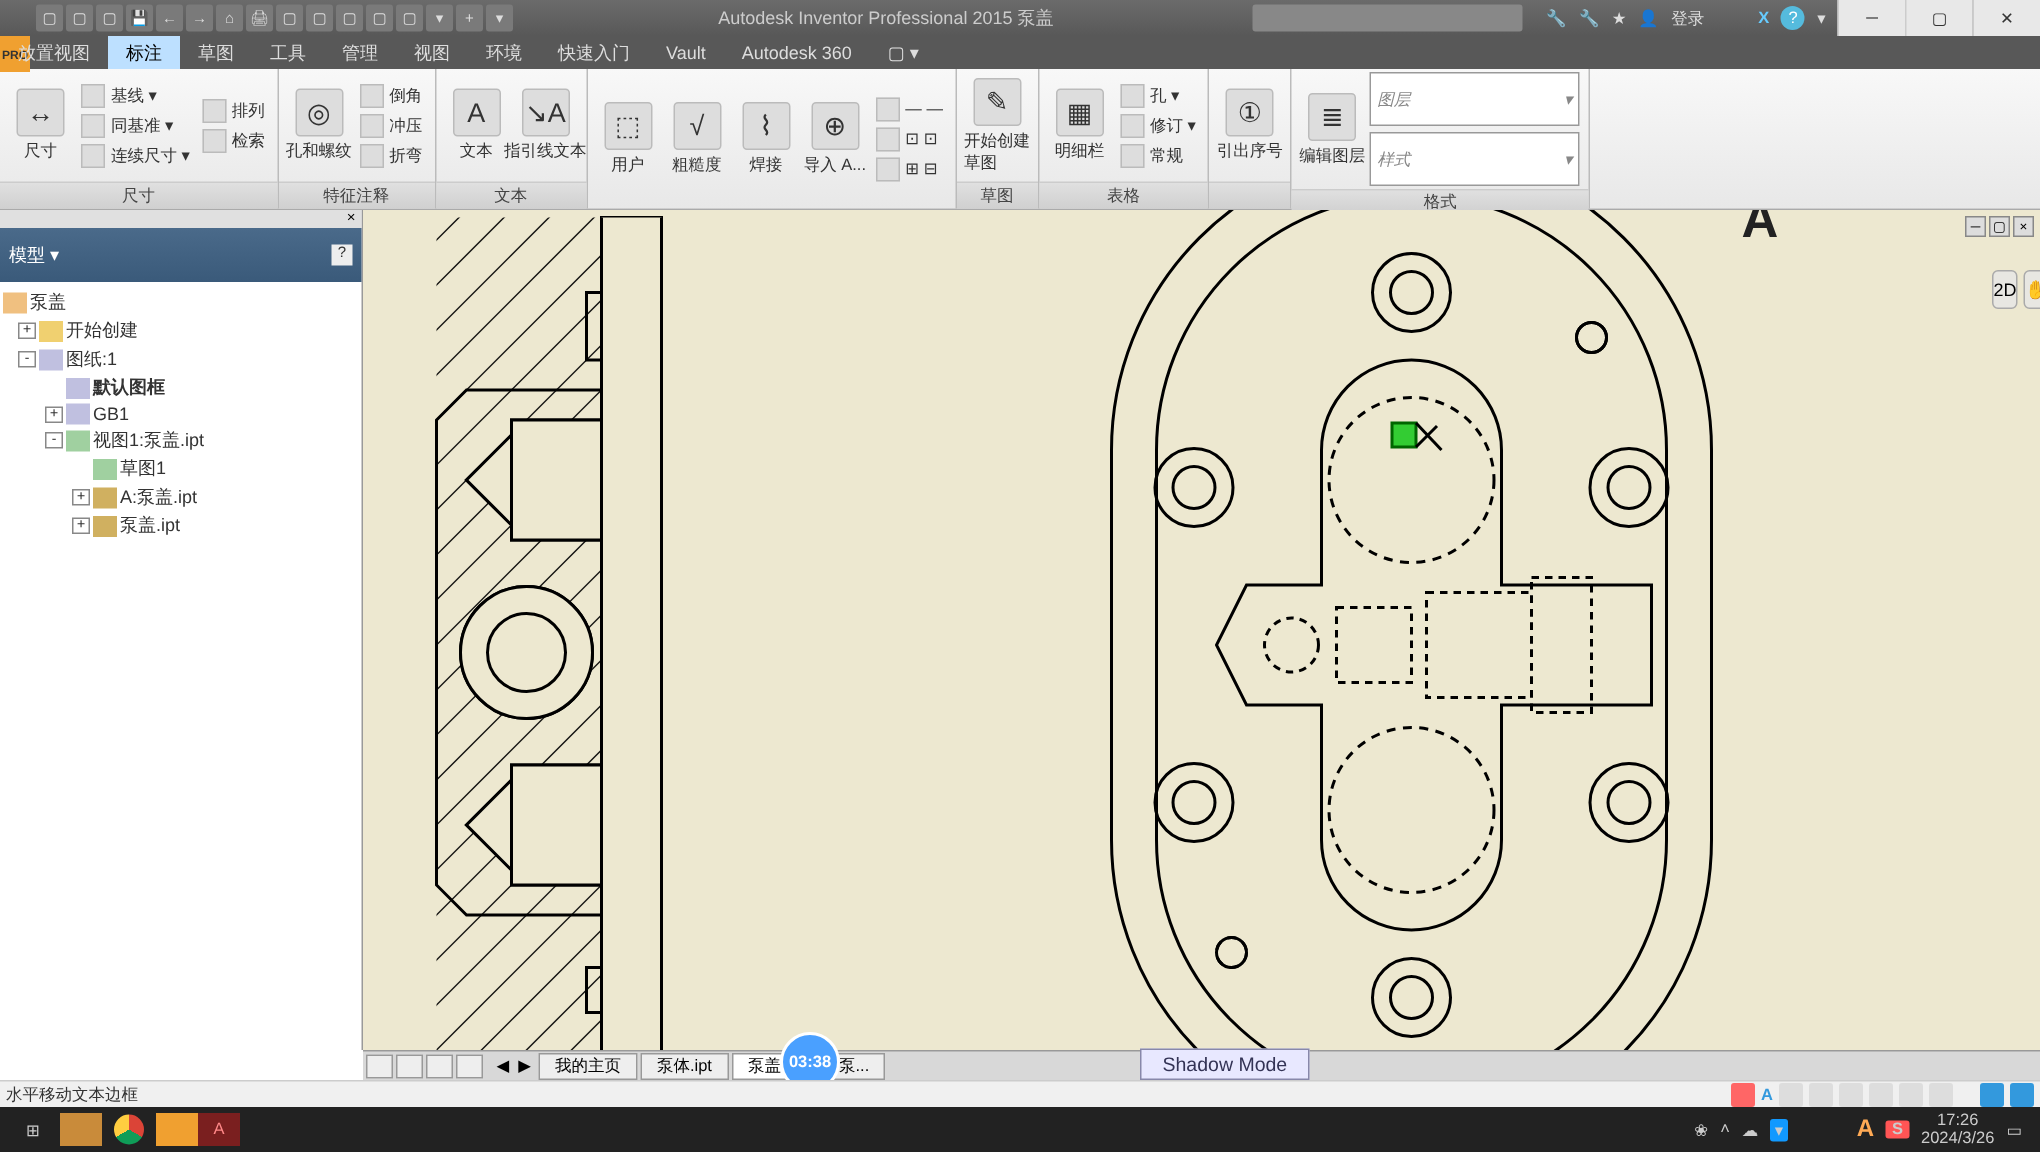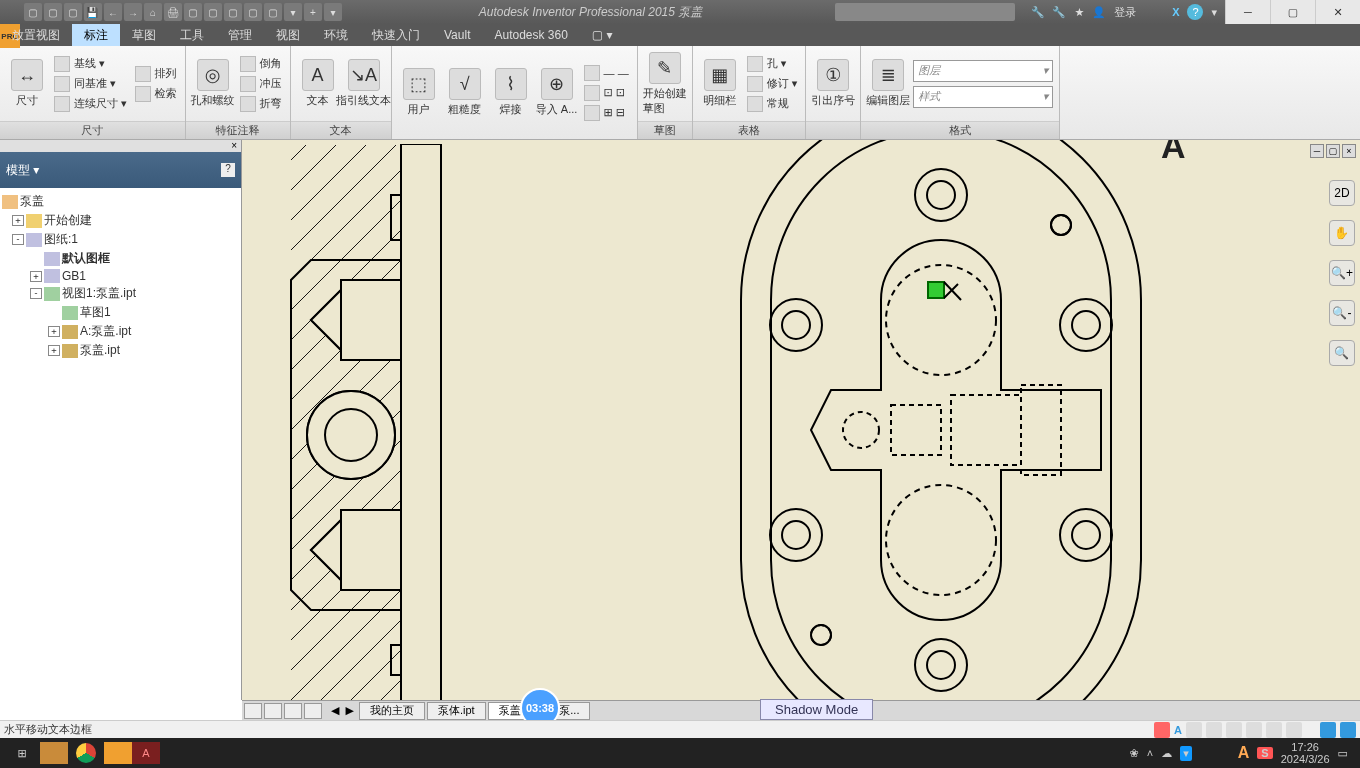--- a/index.html
+++ b/index.html
@@ -3,59 +3,59 @@
 <meta charset="utf-8">
 <style>
 * { margin: 0; padding: 0; box-sizing: border-box; font-family: "Microsoft YaHei", "Segoe UI", sans-serif; }
 body { width: 1360px; height: 768px; overflow: hidden; background: #fff; position: relative; }
 
 
 .titlebar { height: 24px; background: linear-gradient(#6b6b6b, #585858); display: flex; align-items: center; color: #ddd; font-size: 11px; }
 .titlebar .logo { width: 20px; height: 24px; background: #f0a030; display: flex; align-items: center; justify-content: center; font-size: 8px; font-weight: bold; color: #333; margin-top: 48px; }
 .titlebar .qat { display: flex; gap: 2px; padding: 0 4px; align-items: center; }
 .titlebar .qat .qbtn { width: 18px; height: 18px; background: #7a7a7a; border-radius: 2px; display: flex; align-items: center; justify-content: center; font-size: 10px; cursor: pointer; }
-.titlebar .title { flex: 1; text-align: center; color: #ccc; font-size: 12px; font-style: italic; }
+.titlebar .title { flex: 1; text-align: center; color: #ccc; font-size: 12px; }
 .titlebar .search { width: 180px; height: 18px; background: #888; border-radius: 2px; margin-right: 8px; }
 .titlebar .ticons { display: flex; gap: 8px; padding: 0 8px; align-items: center; }
 .titlebar .wbtns { display: flex; gap: 0; }
 .titlebar .wbtn { width: 45px; height: 24px; display: flex; align-items: center; justify-content: center; cursor: pointer; color:#333; background:#e8e8e8; border-left:1px solid #ccc;}
 
 
 .menubar { height: 22px; background: #585858; display: flex; align-items: stretch; font-size: 12px; }
 .menubar .mtab { padding: 0 12px; color: #ddd; display: flex; align-items: center; cursor: pointer; }
 .menubar .mtab.active { background: #bde0ff; color: #000; }
 
 
 .ribbon { height: 94px; background: linear-gradient(#f8f8f8, #e8e8e8); border-bottom: 1px solid #aaa; display: flex; }
 .rgroup { border-right: 1px solid #bbb; display: flex; flex-direction: column; }
 .rgroup .rcontent { flex: 1; display: flex; align-items: center; padding: 2px 6px; gap: 4px; }
 .rgroup .rlabel { height: 18px; background: linear-gradient(#e0e0e0,#d0d0d0); font-size: 11px; color: #444; text-align: center; border-top: 1px solid #ccc; display: flex; align-items: center; justify-content: center; }
 .rbtn-big { width: 42px; display: flex; flex-direction: column; align-items: center; gap: 2px; cursor: pointer; font-size: 11px; color: #333; padding:2px; }
 .rbtn-big .ricon { width: 32px; height: 32px; background: #ddd; border: 1px solid #bbb; border-radius: 3px; display:flex;align-items:center;justify-content:center;font-size:18px;}
 .rbtn-row { display: flex; flex-direction: column; gap: 2px; }
 .rbtn-small { display: flex; align-items: center; gap: 4px; font-size: 11px; color: #333; cursor: pointer; padding: 1px 2px; white-space:nowrap;}
 .rbtn-small .sicn { width: 16px; height: 16px; background: #ddd; border: 1px solid #bbb; display:inline-block;}
-.rcombo { width:140px; height:22px; background:#fff; border:1px solid #999; font-size:11px; color:#888; font-style:italic; padding:0 4px; display:flex; align-items:center; justify-content:space-between;}
+.rcombo { width:140px; height:36px; background:#fff; border:1px solid #999; font-size:11px; color:#888; font-style:italic; padding:0 4px; display:flex; align-items:center; justify-content:space-between;}
 
 
 .leftpanel { position: absolute; left: 0; top: 140px; width: 242px; height: 560px; background: #fff; border-right: 1px solid #999; display:flex; flex-direction:column;}
 .lp-closebar { height:12px; background:#e0e0e0; text-align:right; font-size:10px; padding-right:4px;}
 .lp-header { height: 36px; background: linear-gradient(#4a6a8a, #3a5a7a); color: #fff; font-size: 12px; display: flex; align-items: center; padding: 0 6px; justify-content:space-between;}
 .lp-tree { flex:1; overflow: auto; font-size: 12px; color: #333; padding: 4px 2px; }
 .lp-tree .tnode { display: flex; align-items: center; gap: 2px; padding: 1px 0; white-space:nowrap;}
 .lp-tree .ticon { width: 16px; height: 14px; display: inline-block; }
 .tfold { font-family: monospace; width:12px; text-align:center; border:1px solid #888; font-size:9px; line-height:9px; height:11px; cursor:pointer;}
 .ic-root{background:#f0c080;} .ic-folder{background:#f0d070;} .ic-sheet{background:#c0c0e0;} .ic-view{background:#a0d0a0;} .ic-part{background:#d0b060;}
 
 
 .canvas { position: absolute; left: 242px; top: 140px; right: 0; bottom: 68px; background: #ede8d0; overflow:hidden;}
 .canvas svg { width:100%; height:100%; }
 .cvs-ctrl { position:absolute; top:4px; right:4px; display:flex; gap:2px;}
 .cvs-ctrl span{width:14px;height:14px;background:#ddd;border:1px solid #888;font-size:9px;display:flex;align-items:center;justify-content:center;cursor:pointer;}
-.navbar { position:absolute; right:4px; top:40px; width:28px; display:flex; flex-direction:column; gap:14px; align-items:center;}
+.navbar { position:absolute; right:4px; top:40px; width:28px; display:flex; gap:4px; align-items:center;}
 .navbar .nbtn{width:26px;height:26px;background:rgba(230,230,230,0.8);border:1px solid #aaa;border-radius:4px;cursor:pointer;display:flex;align-items:center;justify-content:center;font-size:12px;}
 
 
 .btabs { position:absolute; left:242px; bottom:48px; right:0; height:20px; background:#d8d8d8; border-top:1px solid #999; display:flex; align-items:center; font-size:11px;}
 .btabs .bicn{width:18px;height:16px;border:1px solid #999;margin-left:2px;background:#eee;cursor:pointer;}
 .btabs .btab{padding:0 10px;border:1px solid #999;background:#eee;height:18px;display:flex;align-items:center;cursor:pointer;margin-left:2px;}
 .btabs .btab.active{background:#fff;}
 
 
 .timebadge{position:absolute;left:520px;bottom:40px;width:40px;height:40px;border-radius:50%;background:#4aa0ff;color:#fff;display:flex;align-items:center;justify-content:center;font-size:11px;font-weight:bold;border:2px solid #fff;}

